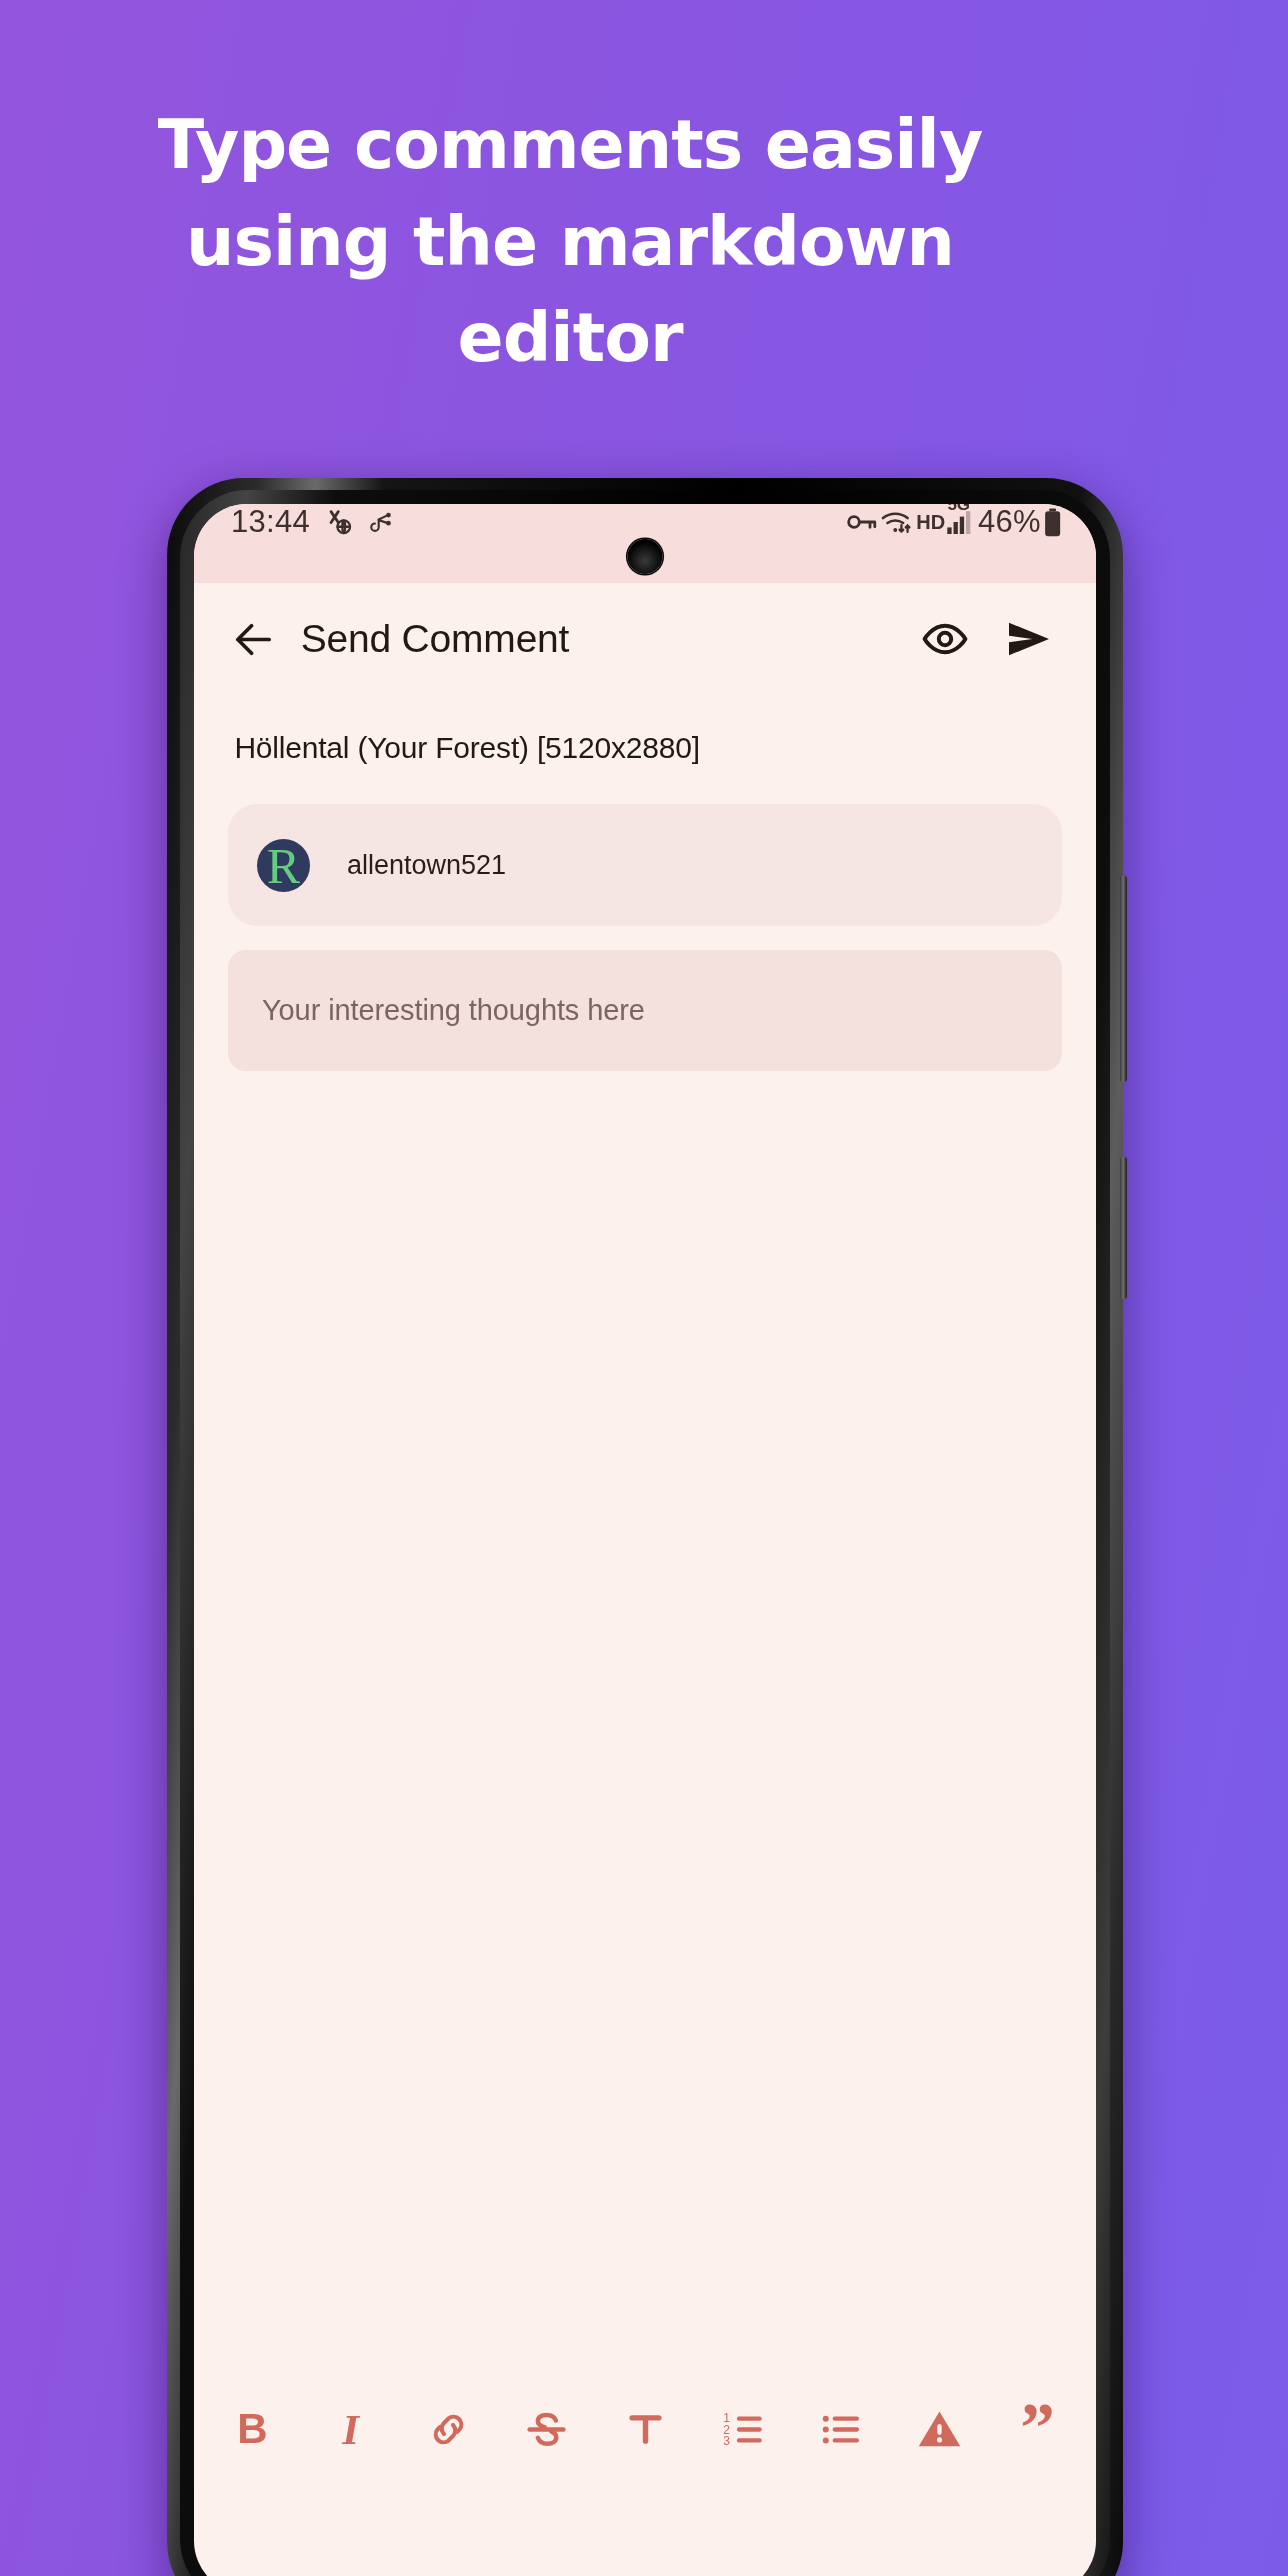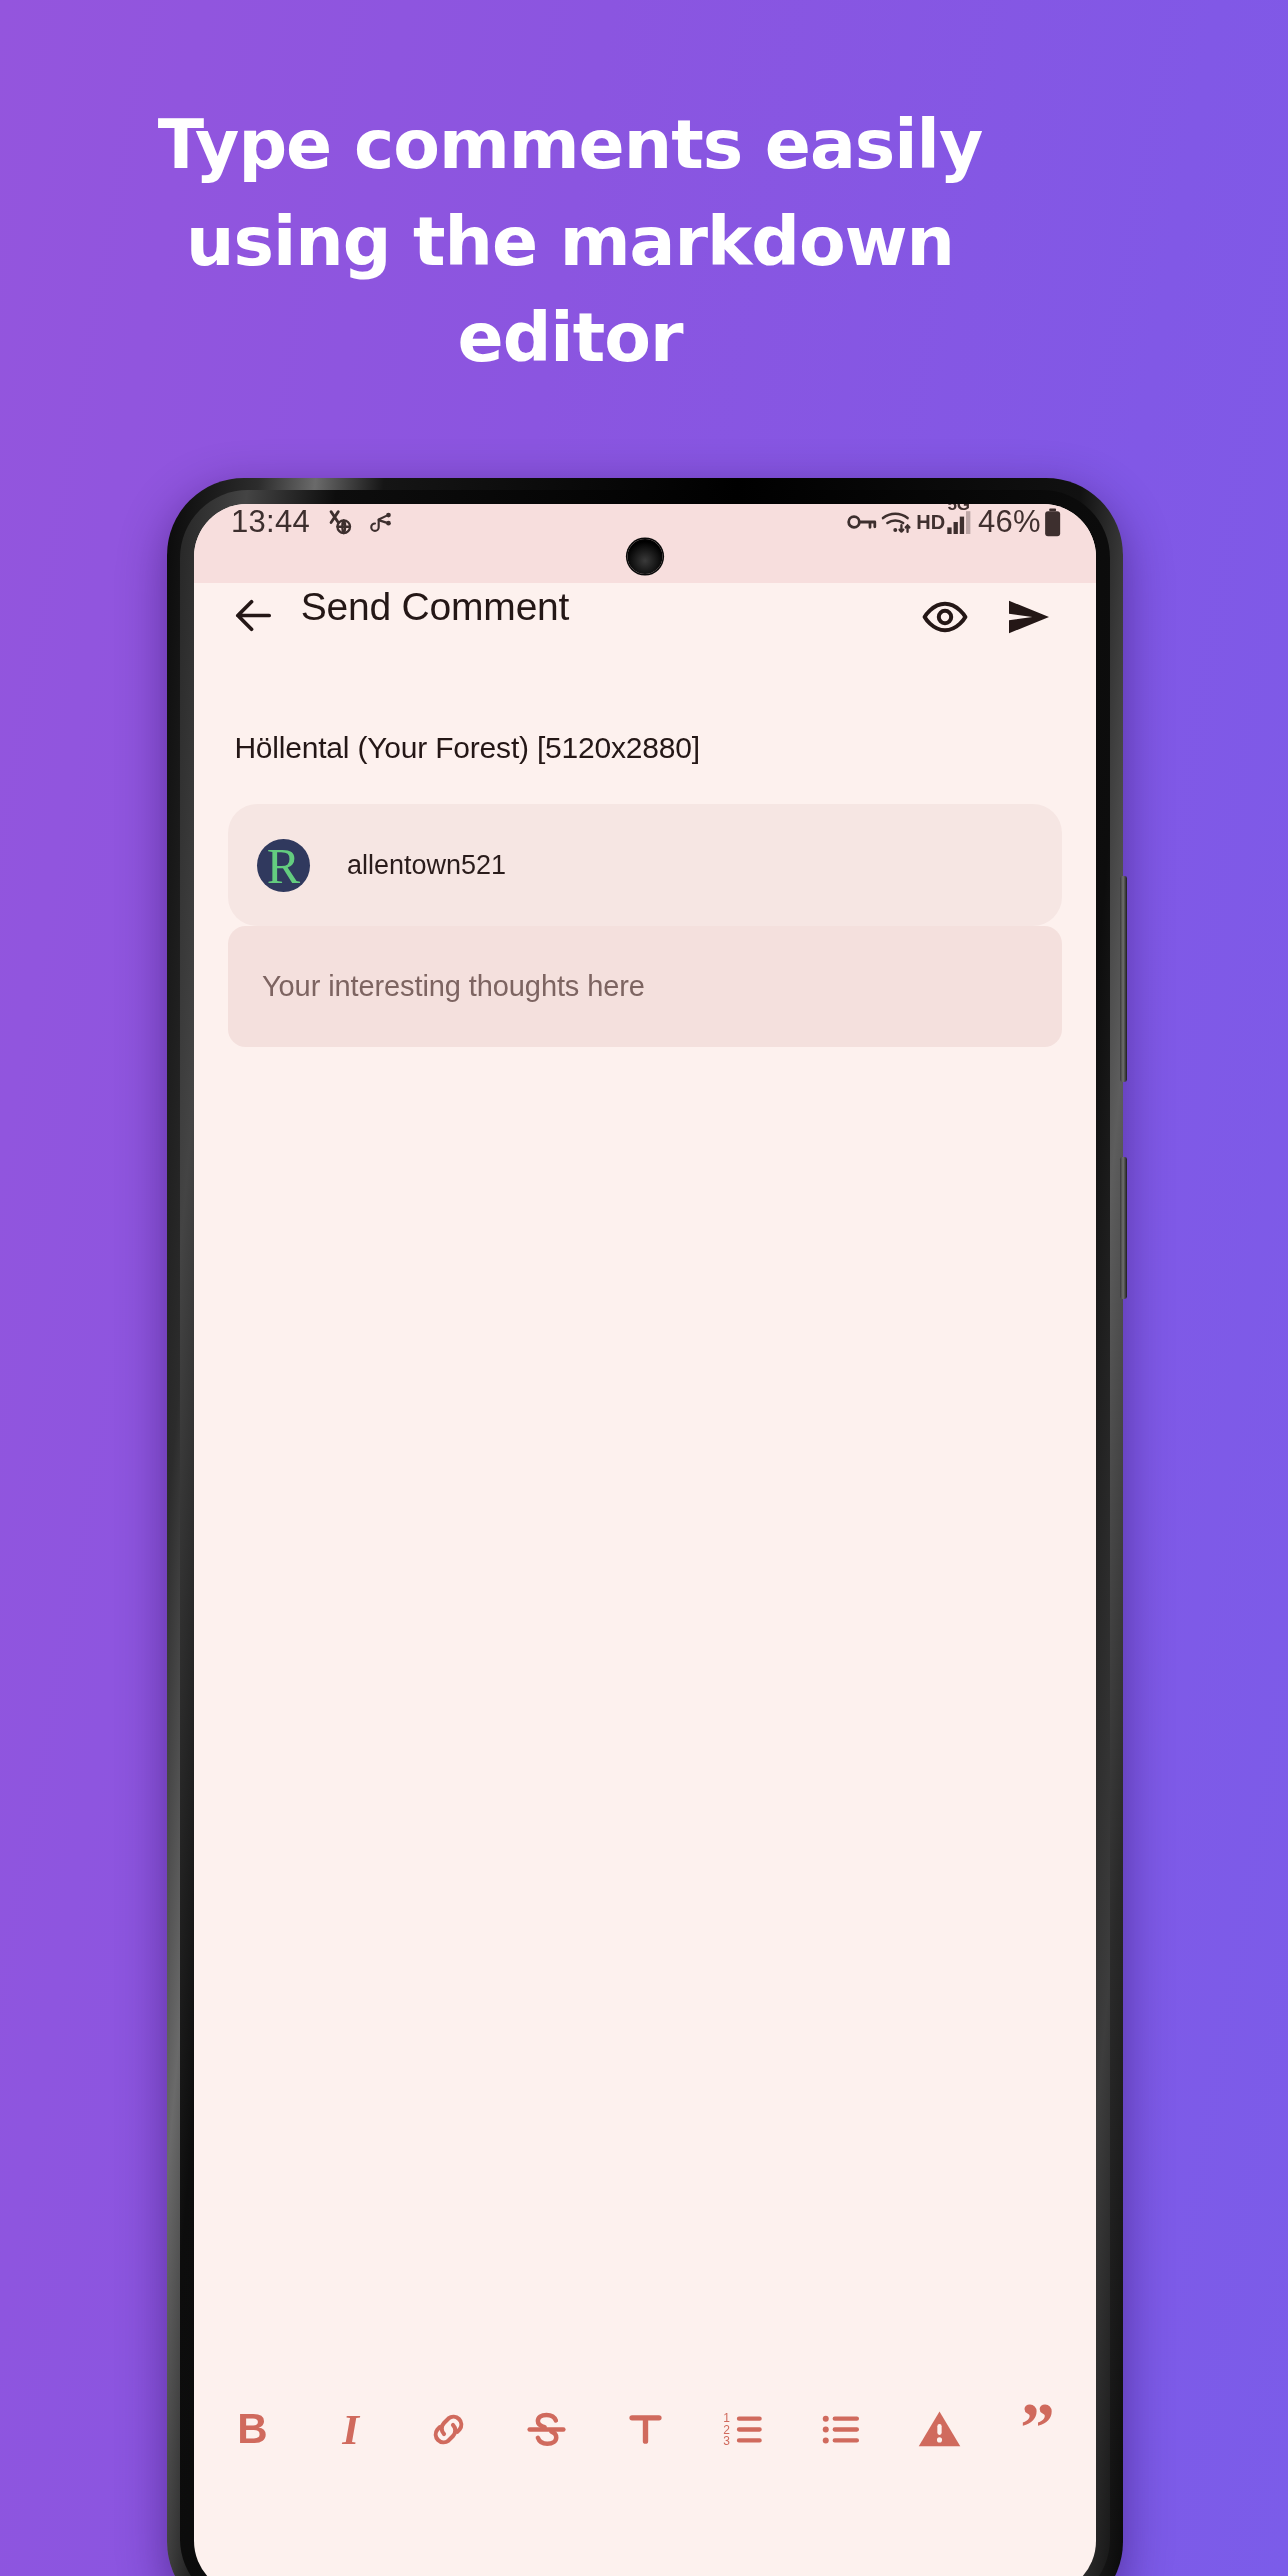--- a/index.html
+++ b/index.html
@@ -127,22 +127,22 @@
     background: radial-gradient(circle at 50% 62%, #3a3a3a 0%, #181818 40%, #000 68%, #0b0b0b 100%);
     box-shadow: 0 0 0 1.6px #0a0a0a;
     z-index: 5;
   }
 
   
   .appbar {
     height: 103px;
     background: #fdf1ee;
     display: flex;
-    align-items: flex-start;
-    padding: 2px 32px 0 29px;
+    align-items: center;
+    padding: 9px 32px 0 29px;
   }
   .appbar-back {
     width: 60px; height: 60px;
     display: flex; align-items: center; justify-content: center;
     flex: 0 0 auto;
   }
   .appbar-title {
     font-size: 39px;
     color: #241716;
     margin-left: 17.7px;
@@ -197,20 +197,21 @@
     color: #63cc7f;
     line-height: 1;
     margin-top: 2.4px;
   }
   .user-name {
     margin-left: 37px;
     font-size: 27px;
     color: #2a1c1b;
   }
   .comment-field {
+    margin-top: 24px;
     height: 121px;
     background: #f4e0dd;
     border-radius: 17.7px;
     display: flex;
     align-items: center;
     padding: 0 34px;
   }
   .comment-placeholder {
     font-size: 29px;
     color: #7d6461;

